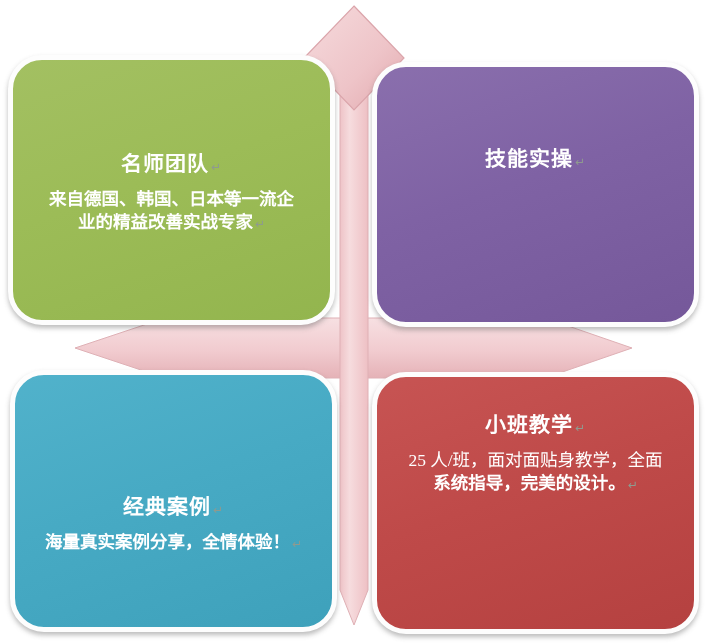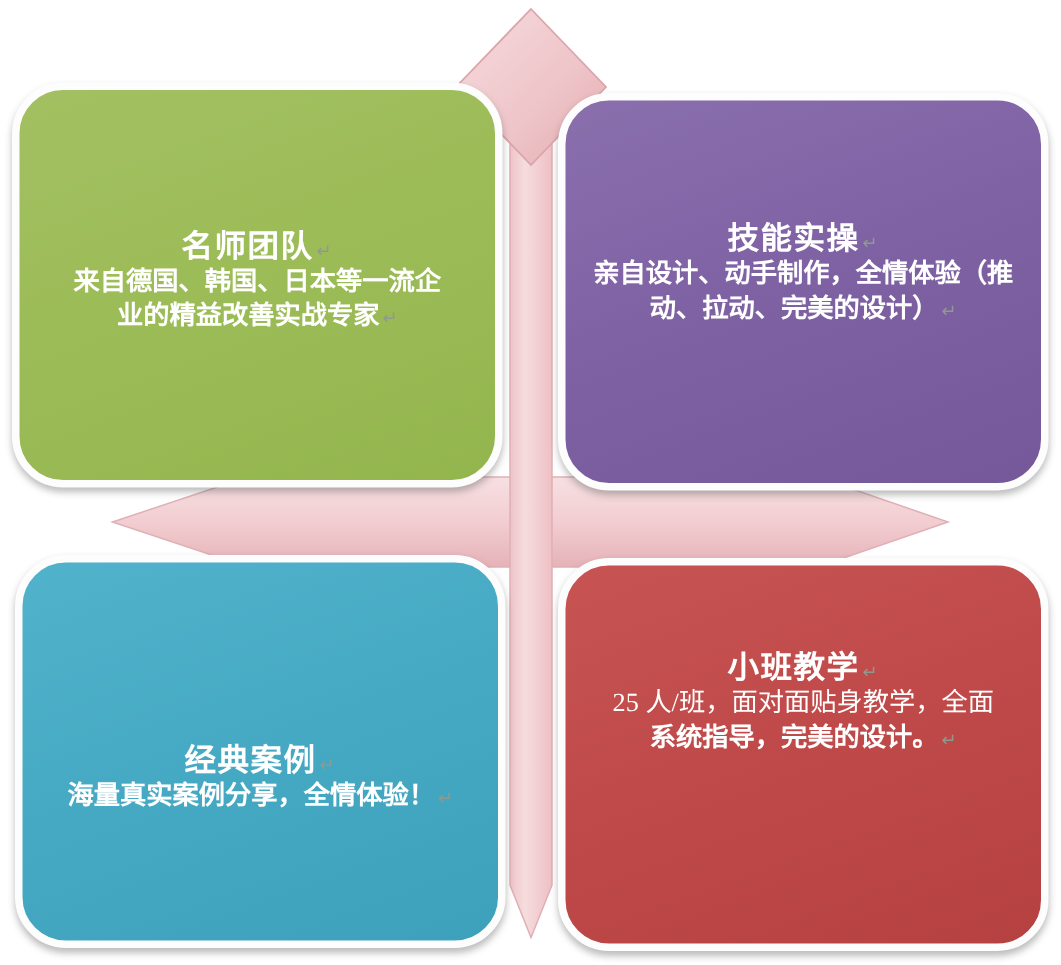--- a/index.html
+++ b/index.html
@@ -61,21 +61,21 @@
     line-height: 1.15;
     letter-spacing: 1px;
     white-space: nowrap;
   }
 
   .tile-body {
     color: #ffffff;
     font-size: 17.5px;
     font-weight: bold;
     line-height: 1.32;
-    margin-top: 0;
+    margin-top: 12px;
   }
 
   .pilcrow {
     color: #8f9a8f;
     font-size: 12px;
     font-weight: normal;
     font-family: "DejaVu Sans", sans-serif;
     vertical-align: baseline;
     padding-left: 2px;
   }
@@ -112,21 +112,21 @@
   #tile-classic-cases .tile-inner { padding-top: 120px; }
 
   #tile-small-class {
     left: 372px;
     top: 372px;
     width: 327px;
     height: 262px;
     background: #bf4a49;
     background-image: linear-gradient(160deg, #c75453 0%, #bf4a49 45%, #b54140 100%);
   }
-  #tile-small-class .tile-inner { padding-top: 56px; }
+  #tile-small-class .tile-inner { padding-top: 36px; }
 
   .num-lead {
     font-family: "Liberation Serif", serif;
     font-weight: normal;
   }
 </style>
 </head>
 <body>
 
 <div id="diagram">
@@ -163,21 +163,20 @@
   <div class="tile" id="tile-teacher-team">
     <div class="tile-inner">
       <div class="tile-title"><span>名师团队</span><span class="pilcrow">↵</span></div>
       <div class="tile-body"><span>来自德国、韩国、日本等一流企</span><br><span>业的精益改善实战专家</span><span class="pilcrow">↵</span></div>
     </div>
   </div>
 
   <div class="tile" id="tile-skill-practice">
     <div class="tile-inner">
       <div class="tile-title"><span>技能实操</span><span class="pilcrow">↵</span></div>
-      <div class="tile-body"><span>亲自设计、动手制作，全情体验（推</span><br><span>动、拉动、完美的设计）</span><span class="pilcrow">↵</span></div>
     </div>
   </div>
 
   <div class="tile" id="tile-classic-cases">
     <div class="tile-inner">
       <div class="tile-title"><span>经典案例</span><span class="pilcrow">↵</span></div>
       <div class="tile-body"><span>海量真实案例分享，全情体验！</span><span class="pilcrow">↵</span></div>
     </div>
   </div>
 

